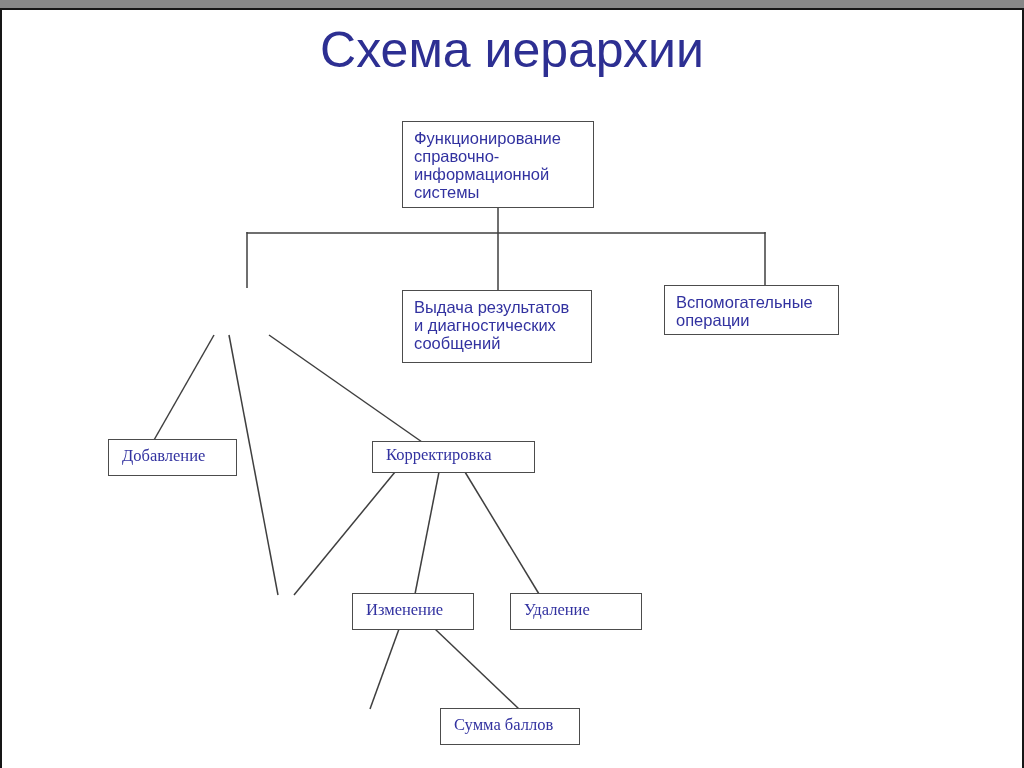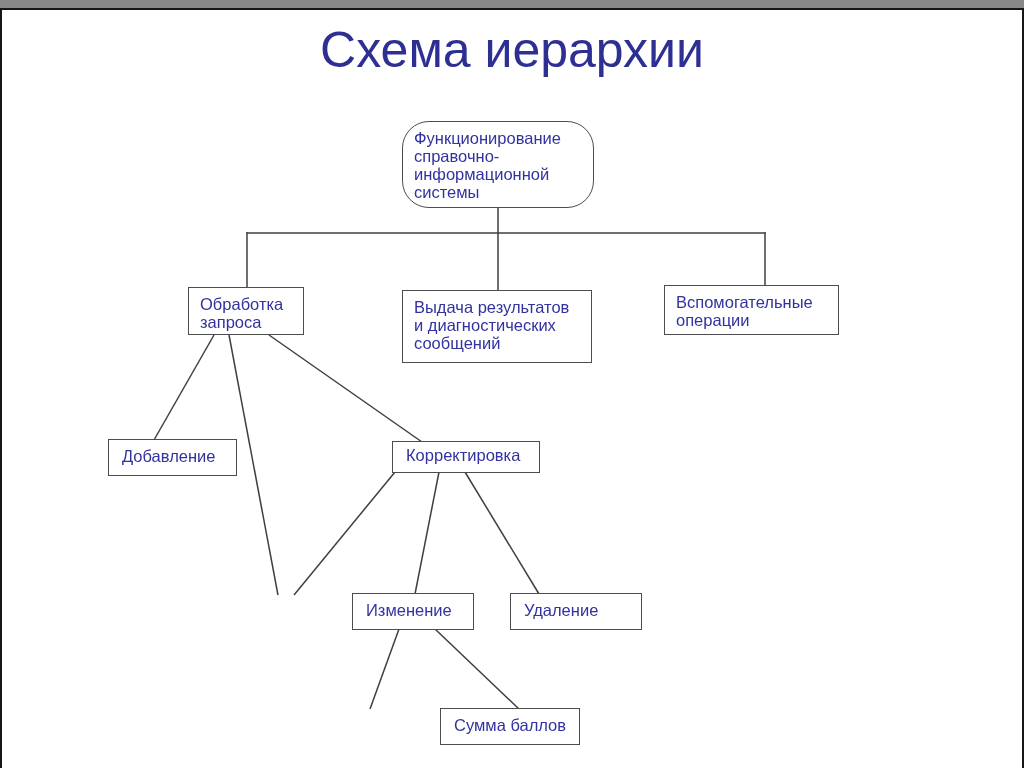--- a/index.html
+++ b/index.html
@@ -44,20 +44,21 @@
     font-size: 16.5px;
     line-height: 18px;
   }
   .node.top-align {
     padding: 7px 11px 5px 11px;
   }
   .node.center-align {
     display: flex;
     align-items: center;
     padding: 0 10px 4px 13px;
+    font-family: Liberation Serif, serif;
   }
 </style>
 </head>
 <body>
 
 <div class="slide">
 
   <h1 class="slide-title">Схема иерархии</h1>
 
   <svg class="connectors" viewBox="0 0 1024 768" xmlns="http://www.w3.org/2000/svg">
@@ -69,31 +70,30 @@
     <line x1="212" y1="325" x2="152" y2="430"></line>
     <line x1="227" y1="325" x2="276" y2="585"></line>
     <line x1="267" y1="325" x2="420" y2="432"></line>
     <line x1="393" y1="462" x2="292" y2="585"></line>
     <line x1="437" y1="462" x2="413" y2="584"></line>
     <line x1="463" y1="462" x2="537" y2="584"></line>
     <line x1="397" y1="619" x2="368" y2="699"></line>
     <line x1="433" y1="619" x2="517" y2="699"></line>
   </svg>
 
-  <div class="node top-align" style="left:400px; top:111px; width:192px; height:87px;border-radius:27px;">Функционирование справочно-информационной системы</div>
+  <div class="node top-align" style="left:400px; top:111px; width:192px; height:87px;">Функционирование справочно-информационной системы</div>
 
-  <div class="node top-align" style="left:186px; top:277px; width:116px; height:48px;">Обработка запроса</div>
 
   <div class="node top-align" style="left:400px; top:280px; width:190px; height:73px;">Выдача результатов и диагностических сообщений</div>
 
   <div class="node top-align" style="left:662px; top:275px; width:175px; height:50px;">Вспомогательные операции</div>
 
   <div class="node center-align" style="left:106px; top:429px; width:129px; height:37px;">Добавление</div>
 
-  <div class="node center-align" style="left:390px; top:431px; width:148px; height:32px;">Корректировка</div>
+  <div class="node center-align" style="left:370px; top:431px; width:163px; height:32px;">Корректировка</div>
 
 
   <div class="node center-align" style="left:350px; top:583px; width:122px; height:37px;">Изменение</div>
 
   <div class="node center-align" style="left:508px; top:583px; width:132px; height:37px;">Удаление</div>
 
 
   <div class="node center-align" style="left:438px; top:698px; width:140px; height:37px;text-align:center;">Сумма баллов</div>
 
 </div>

